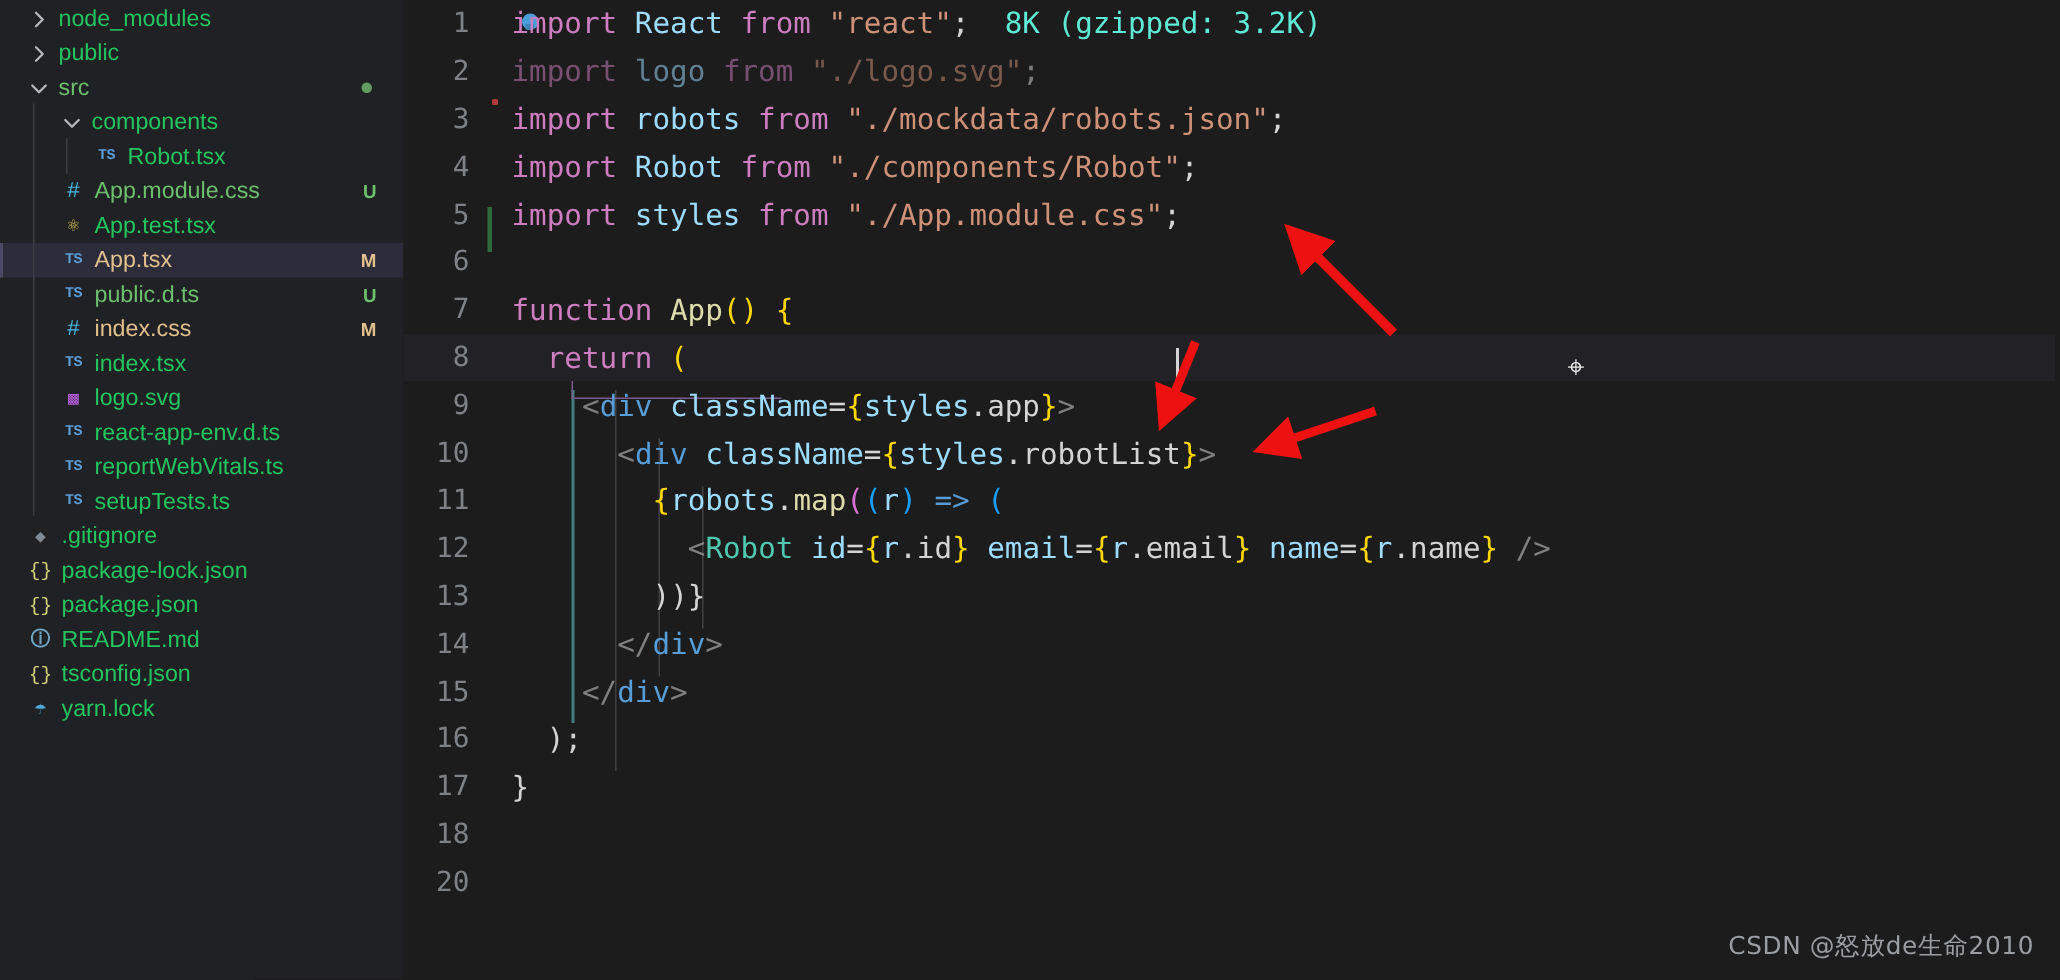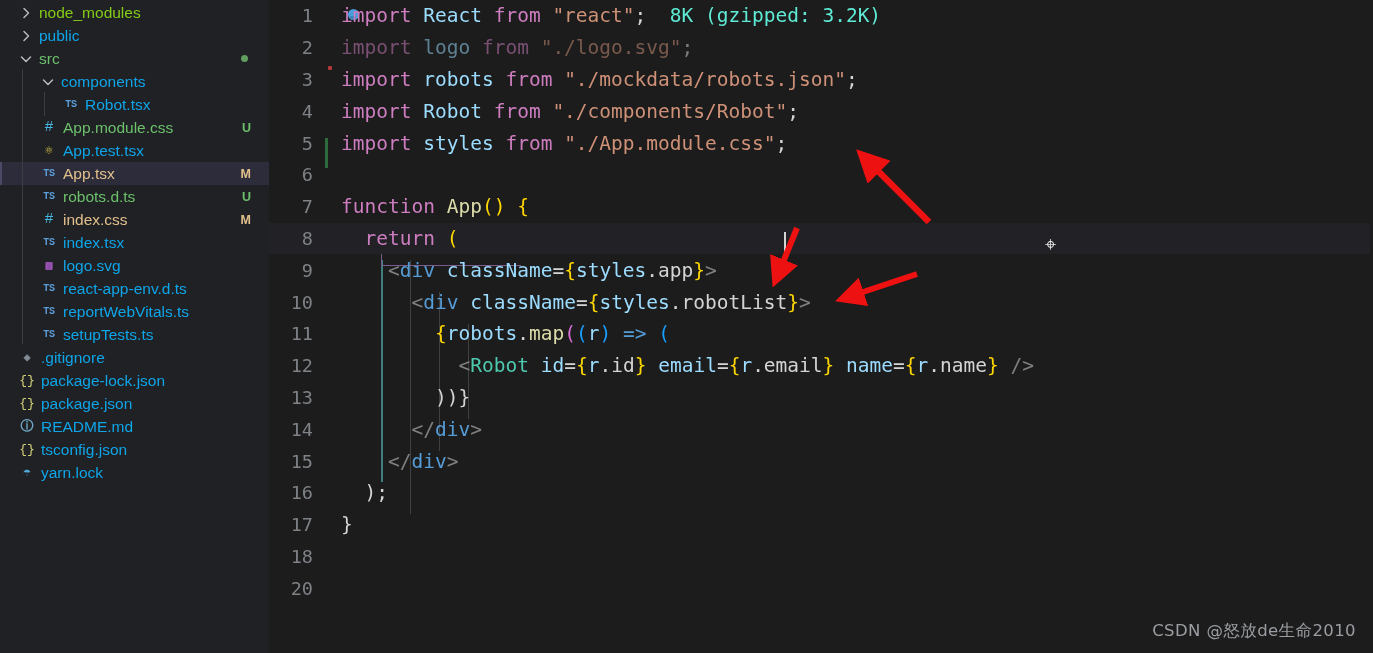--- a/index.html
+++ b/index.html
@@ -63,22 +63,22 @@
   .ficon.hash { color: #45b6e0; font-size: 15px; font-weight: 500; }
   .ficon.react { color: #d6c24a; font-size: 13px; }
   .ficon.braces { color: #d4d37a; font-size: 13px; font-weight: 500; }
   .ficon.info { color: #6fa8c7; font-size: 13px; }
   .ficon.git { color: #7f8a95; font-size: 12px; }
   .ficon.svgf { color: #b45ed6; font-size: 12px; }
   .ficon.yarn { color: #4fa8d8; font-size: 13px; }
   .fname { margin-left: 5px; }
   .fname.green { color: #6cc06c; }
   .fname.orange { color: #e2c08d; }
-  .fname.dim { color: #84cc16; }
-  .fname.white { color: #0ea5e9; }
+  .fname.dim { color: #22c55e; }
+  .fname.white { color: #22c55e; }
   .badge {
     position: absolute; right: 18px;
     font-size: 12.5px; font-weight: bold;
   }
   .badge.u { color: #6cc06c; }
   .badge.m { color: #e2c08d; }
   .dot-green {
     position: absolute; right: 21px;
     width: 7px; height: 7px; border-radius: 50%;
     background: #5f9e5f;
@@ -279,21 +279,21 @@
         </div>
         <div class="row selected">
           <span style="display:inline-block;width:40px"></span>
           <span class="ficon ts">TS</span>
           <span class="fname orange">App.tsx</span>
           <span class="badge m">M</span>
         </div>
         <div class="row">
           <span style="display:inline-block;width:40px"></span>
           <span class="ficon ts">TS</span>
-          <span class="fname green">robots.d.ts</span>
+          <span class="fname green">public.d.ts</span>
           <span class="badge u">U</span>
         </div>
         <div class="row">
           <span style="display:inline-block;width:40px"></span>
           <span class="ficon hash">#</span>
           <span class="fname orange">index.css</span>
           <span class="badge m">M</span>
         </div>
         <div class="row">
           <span style="display:inline-block;width:40px"></span>

